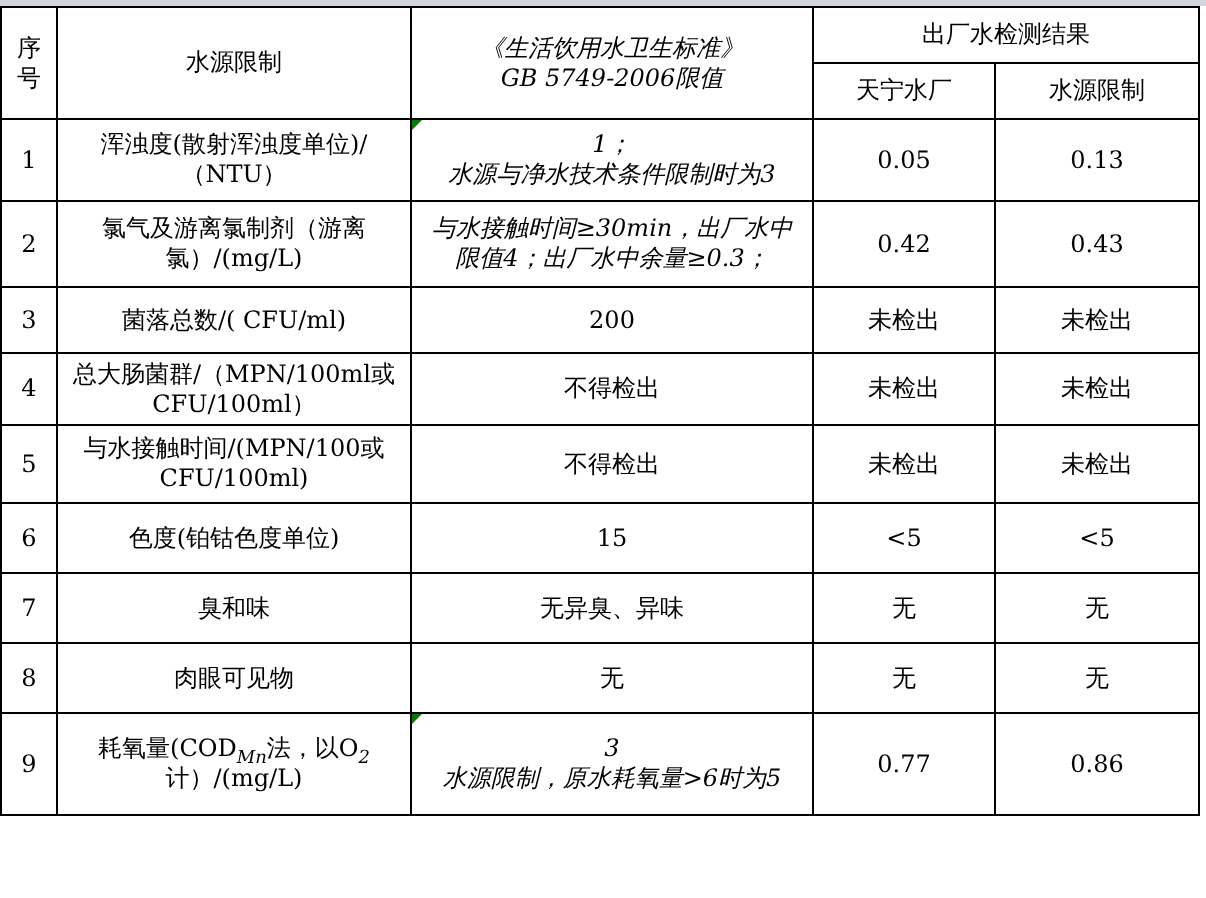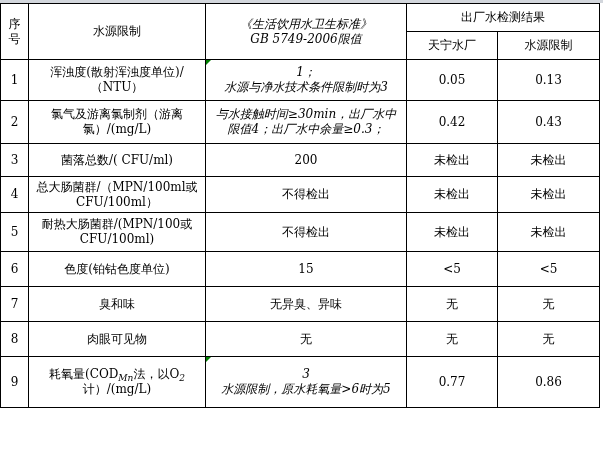--- a/index.html
+++ b/index.html
@@ -106,21 +106,21 @@
       </tr>
       <tr class="h36">
         <td>4</td>
         <td class="ind">总大肠菌群/（MPN/100ml或CFU/100ml）</td>
         <td>不得检出</td>
         <td>未检出</td>
         <td>未检出</td>
       </tr>
       <tr class="h39">
         <td>5</td>
-        <td class="ind">耐热大肠菌群/(MPN/100或CFU/100ml)</td>
+        <td class="ind">与水接触时间/(MPN/100或CFU/100ml)</td>
         <td>不得检出</td>
         <td>未检出</td>
         <td>未检出</td>
       </tr>
       <tr class="h35">
         <td>6</td>
         <td class="ind">色度(铂钴色度单位)</td>
         <td>15</td>
         <td>&lt;5</td>
         <td>&lt;5</td>

